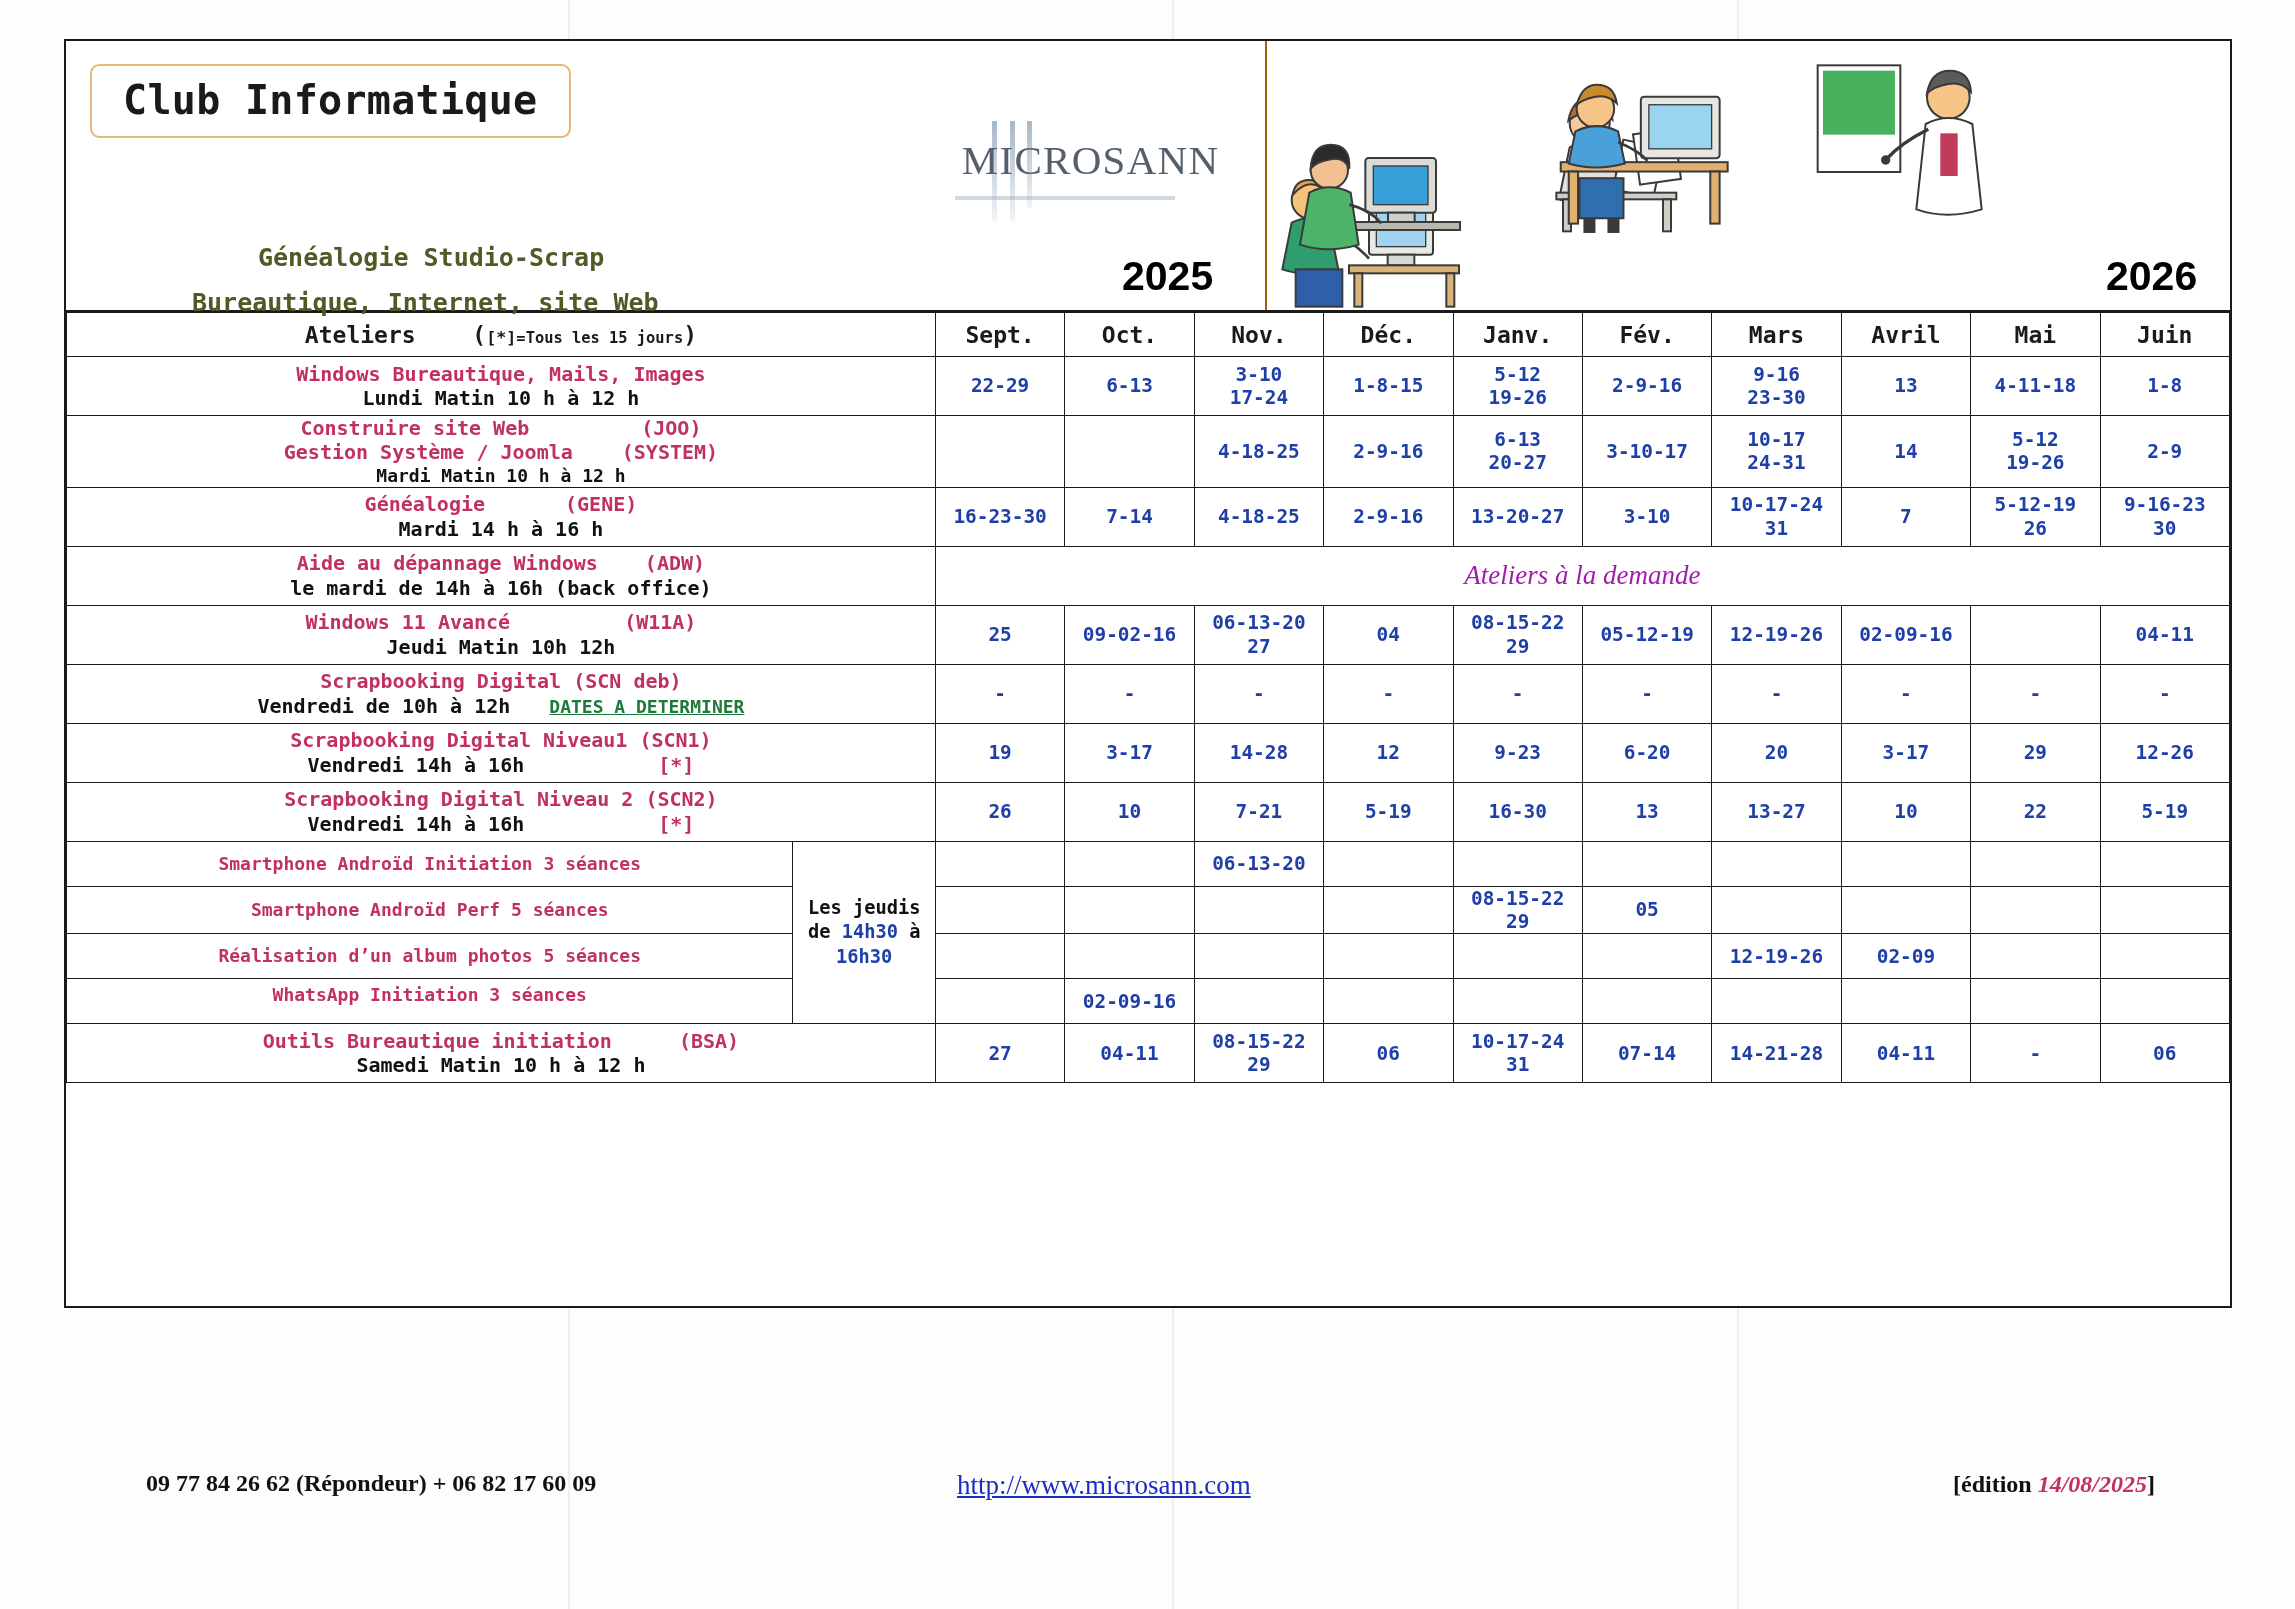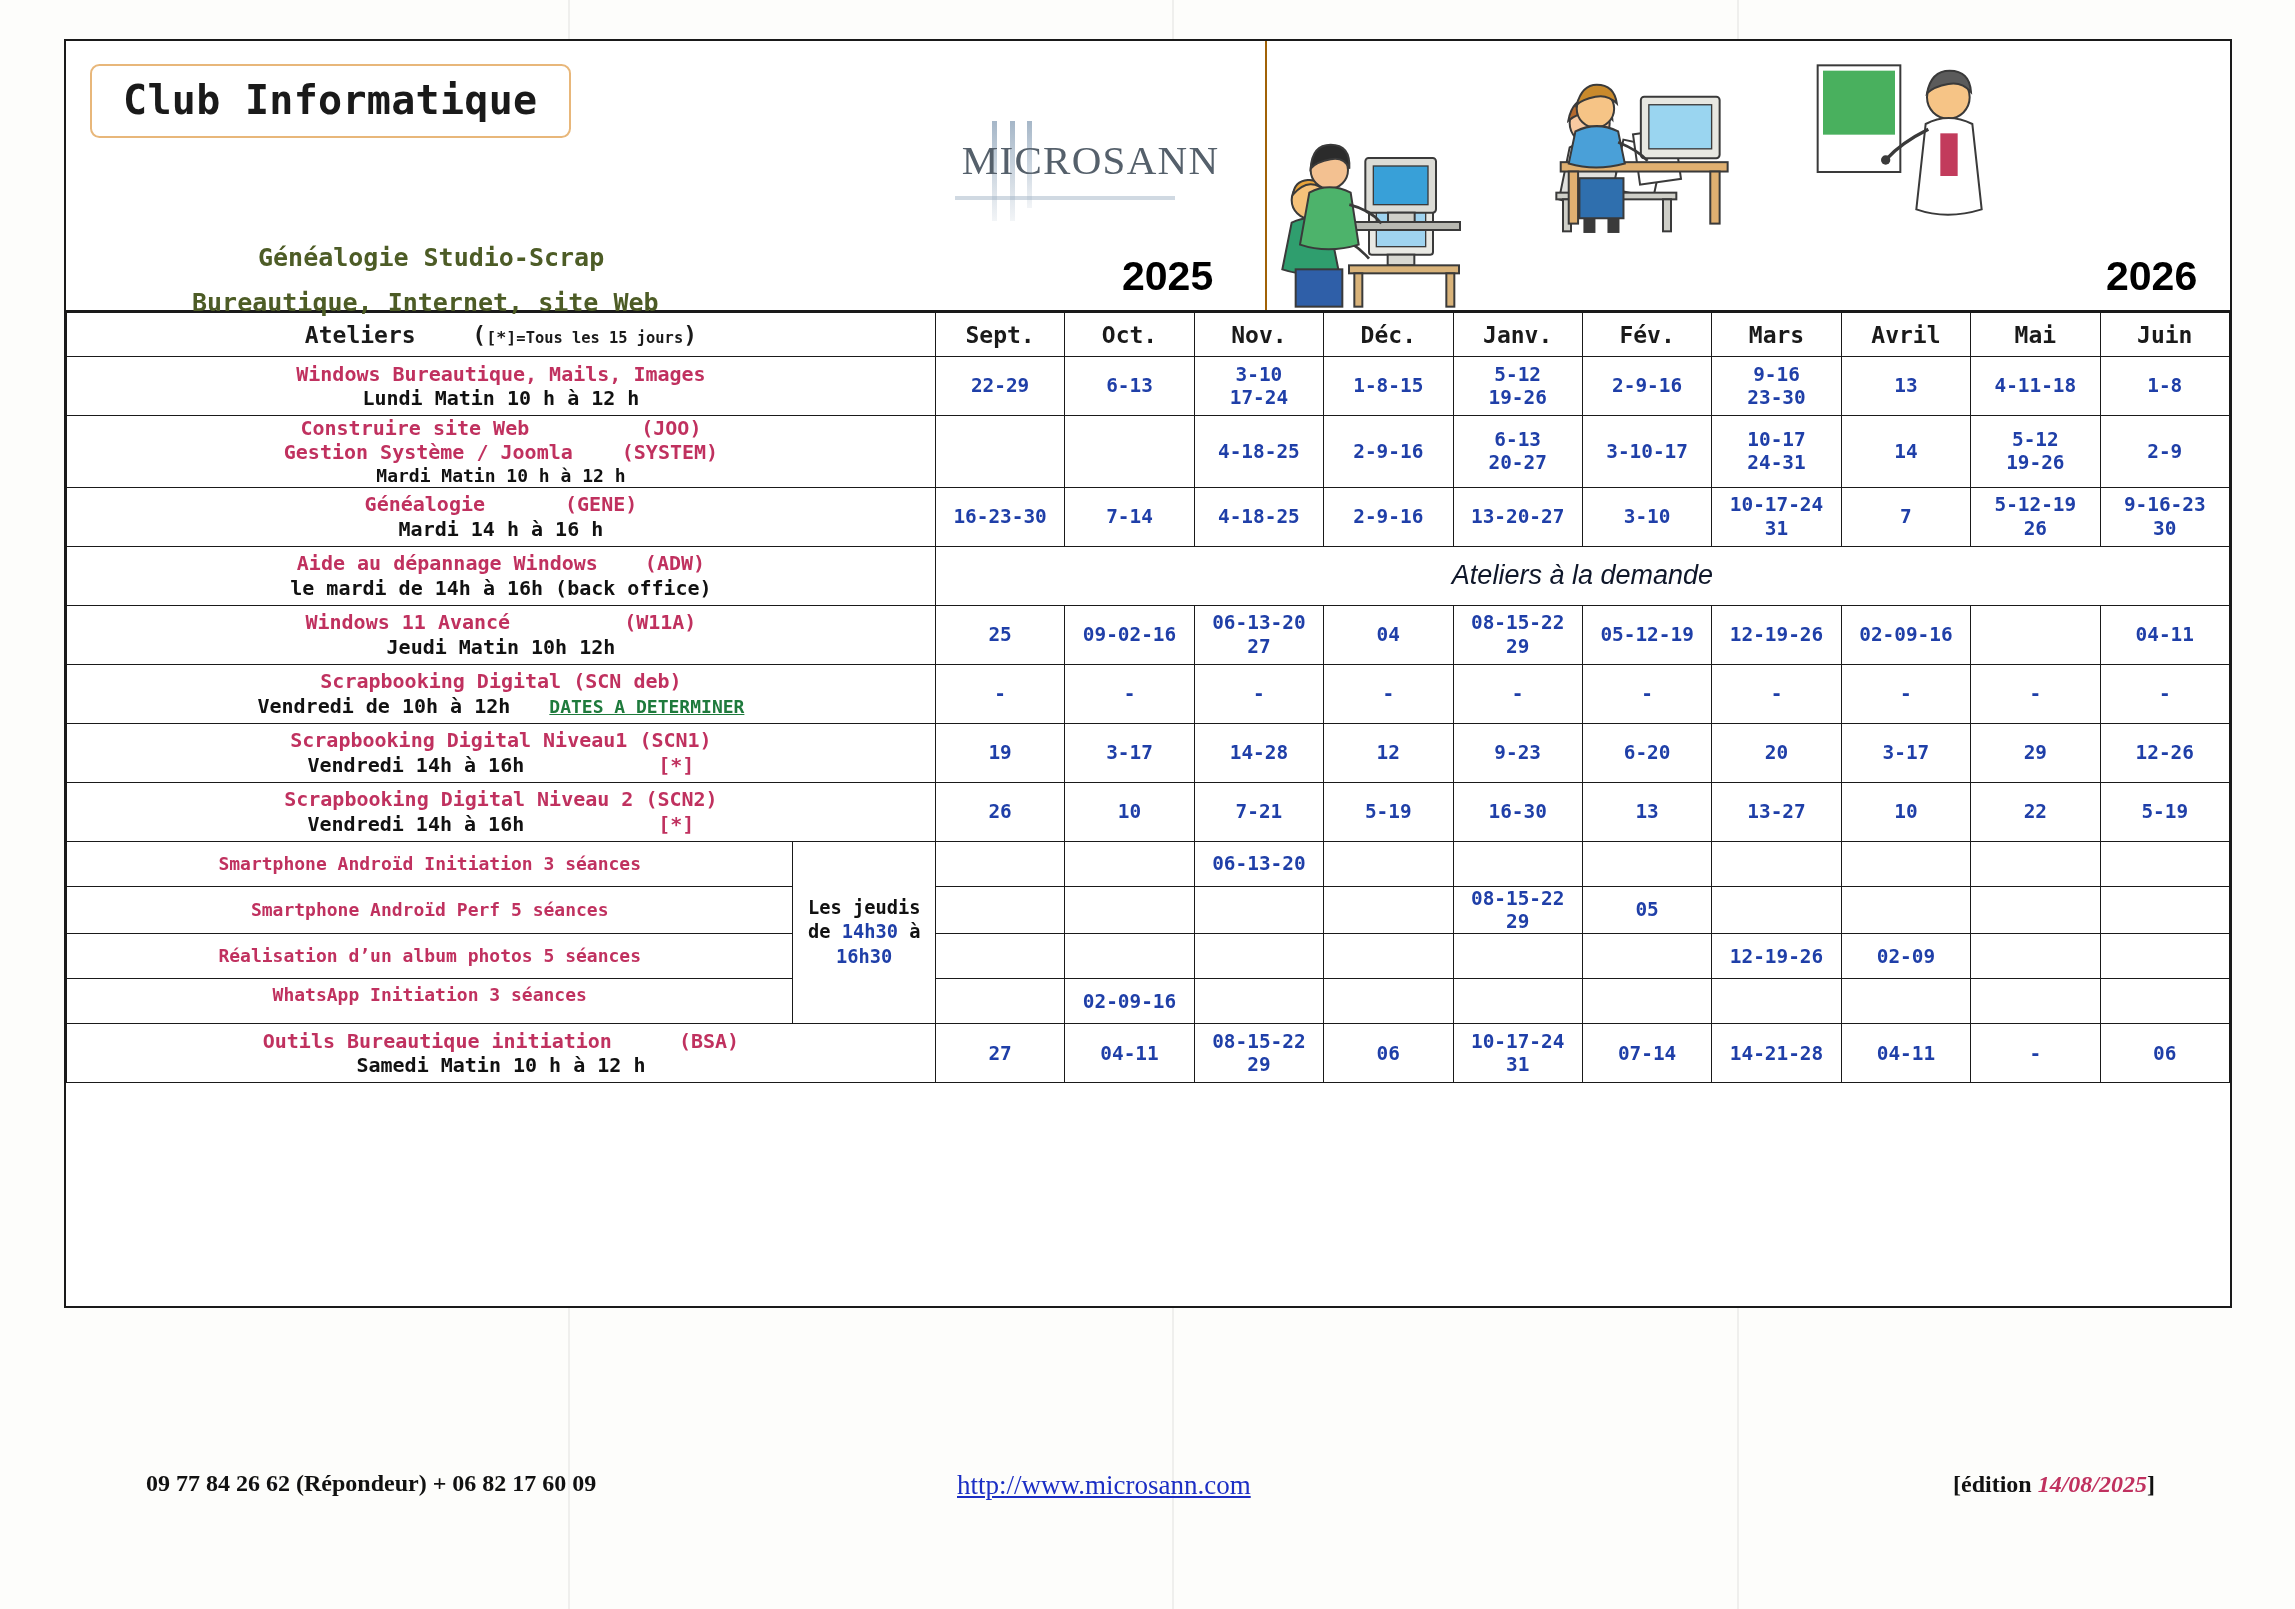--- a/index.html
+++ b/index.html
@@ -224,24 +224,24 @@
   }
   td.dates {
     font-family: "DejaVu Sans Mono", monospace;
     font-weight: bold;
     font-size: 19.4px;
     color: #1f3fa8;
     line-height: 1.2;
     padding: 2.7px 1.3px;
   }
   td.demande {
-    font-family: Liberation Sans, sans-serif;
+    font-family: Liberation Serif, serif;
     font-style: italic;
     font-size: 27px;
-    color: #0f172a;
+    color: #a21caf;
     font-weight: normal;
   }
   td.jeudis {
     font-family: "DejaVu Sans Mono", monospace;
     font-weight: bold;
     font-size: 18.7px;
     color: #111111;
     line-height: 1.3;
     padding: 2.7px;
   }

